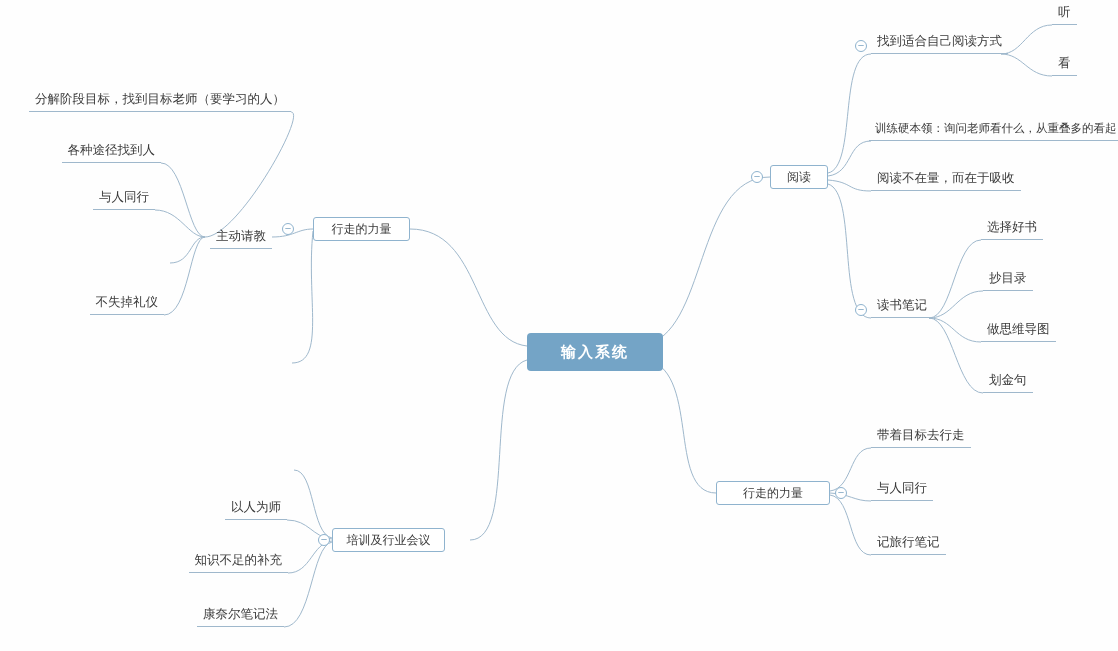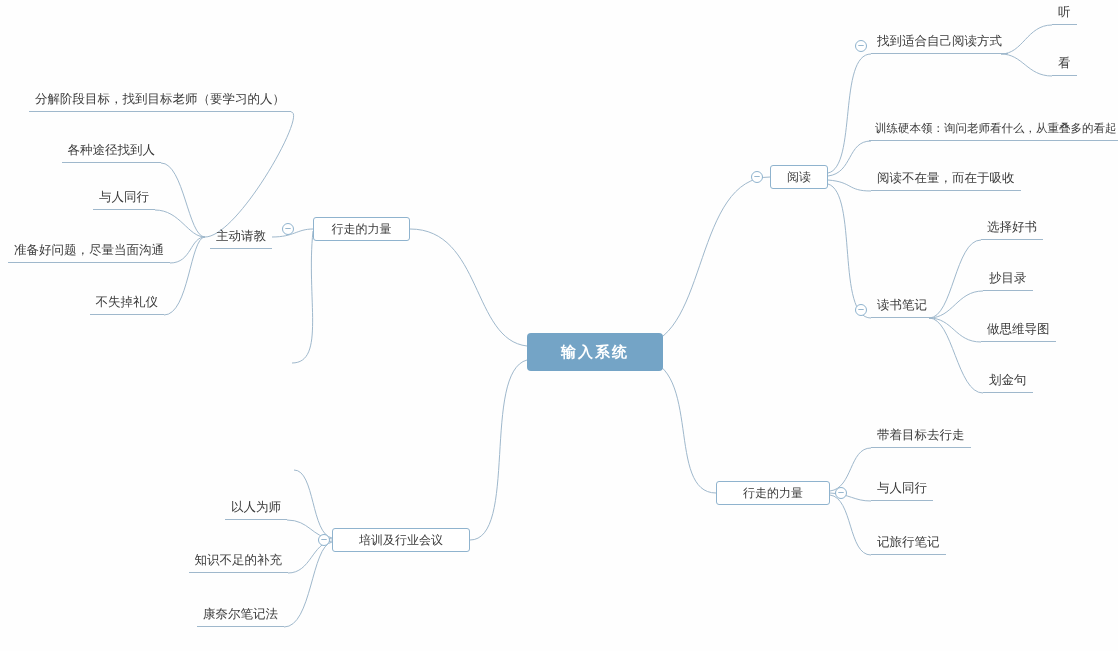--- a/index.html
+++ b/index.html
@@ -77,27 +77,26 @@
     <path d="M 332 539 C 312 537 309 520 287 520"></path>
     <path d="M 332 541 C 312 543 311 573 288 573"></path>
     <path d="M 332 542 C 311 546 312 627 284 627"></path>
   </svg>
 
   <div class="central" style="left:527px;top:333px;">输入系统</div>
 
   <div class="topic" style="left:313px;top:217px;width:97px;">行走的力量</div>
   <div class="topic" style="left:770px;top:165px;width:58px;">阅读</div>
   <div class="topic" style="left:716px;top:481px;width:114px;">行走的力量</div>
-  <div class="topic" style="left:332px;top:528px;width:138px;">培训及行业会议</div>
+  <div class="topic" style="left:332px;top:528px;width:113px;">培训及行业会议</div>
 
   <div class="leaf" style="right:846px;top:216px;margin-top:12px;">主动请教</div>
   <div class="leaf" style="right:827px;top:91px;">分解阶段目标，找到目标老师（要学习的人）</div>
   <div class="leaf" style="right:957px;top:142px;margin-left:41px;">各种途径找到人</div>
   <div class="leaf" style="right:963px;top:189px;">与人同行</div>
-  <div class="leaf" style="right:948px;top:242px;">准备好问题，尽量当面沟通</div>
   <div class="leaf" style="right:954px;top:294px;">不失掉礼仪</div>
 
   <div class="leaf" style="left:871px;top:33px;">找到适合自己阅读方式</div>
   <div class="leaf" style="left:1052px;top:4px;">听</div>
   <div class="leaf" style="left:1052px;top:55px;">看</div>
   <div class="leaf small" style="left:869px;top:120px;">训练硬本领：询问老师看什么，从重叠多的看起</div>
   <div class="leaf" style="left:871px;top:170px;">阅读不在量，而在于吸收</div>
   <div class="leaf" style="left:871px;top:297px;">读书笔记</div>
   <div class="leaf" style="left:981px;top:219px;">选择好书</div>
   <div class="leaf" style="left:983px;top:270px;">抄目录</div>

